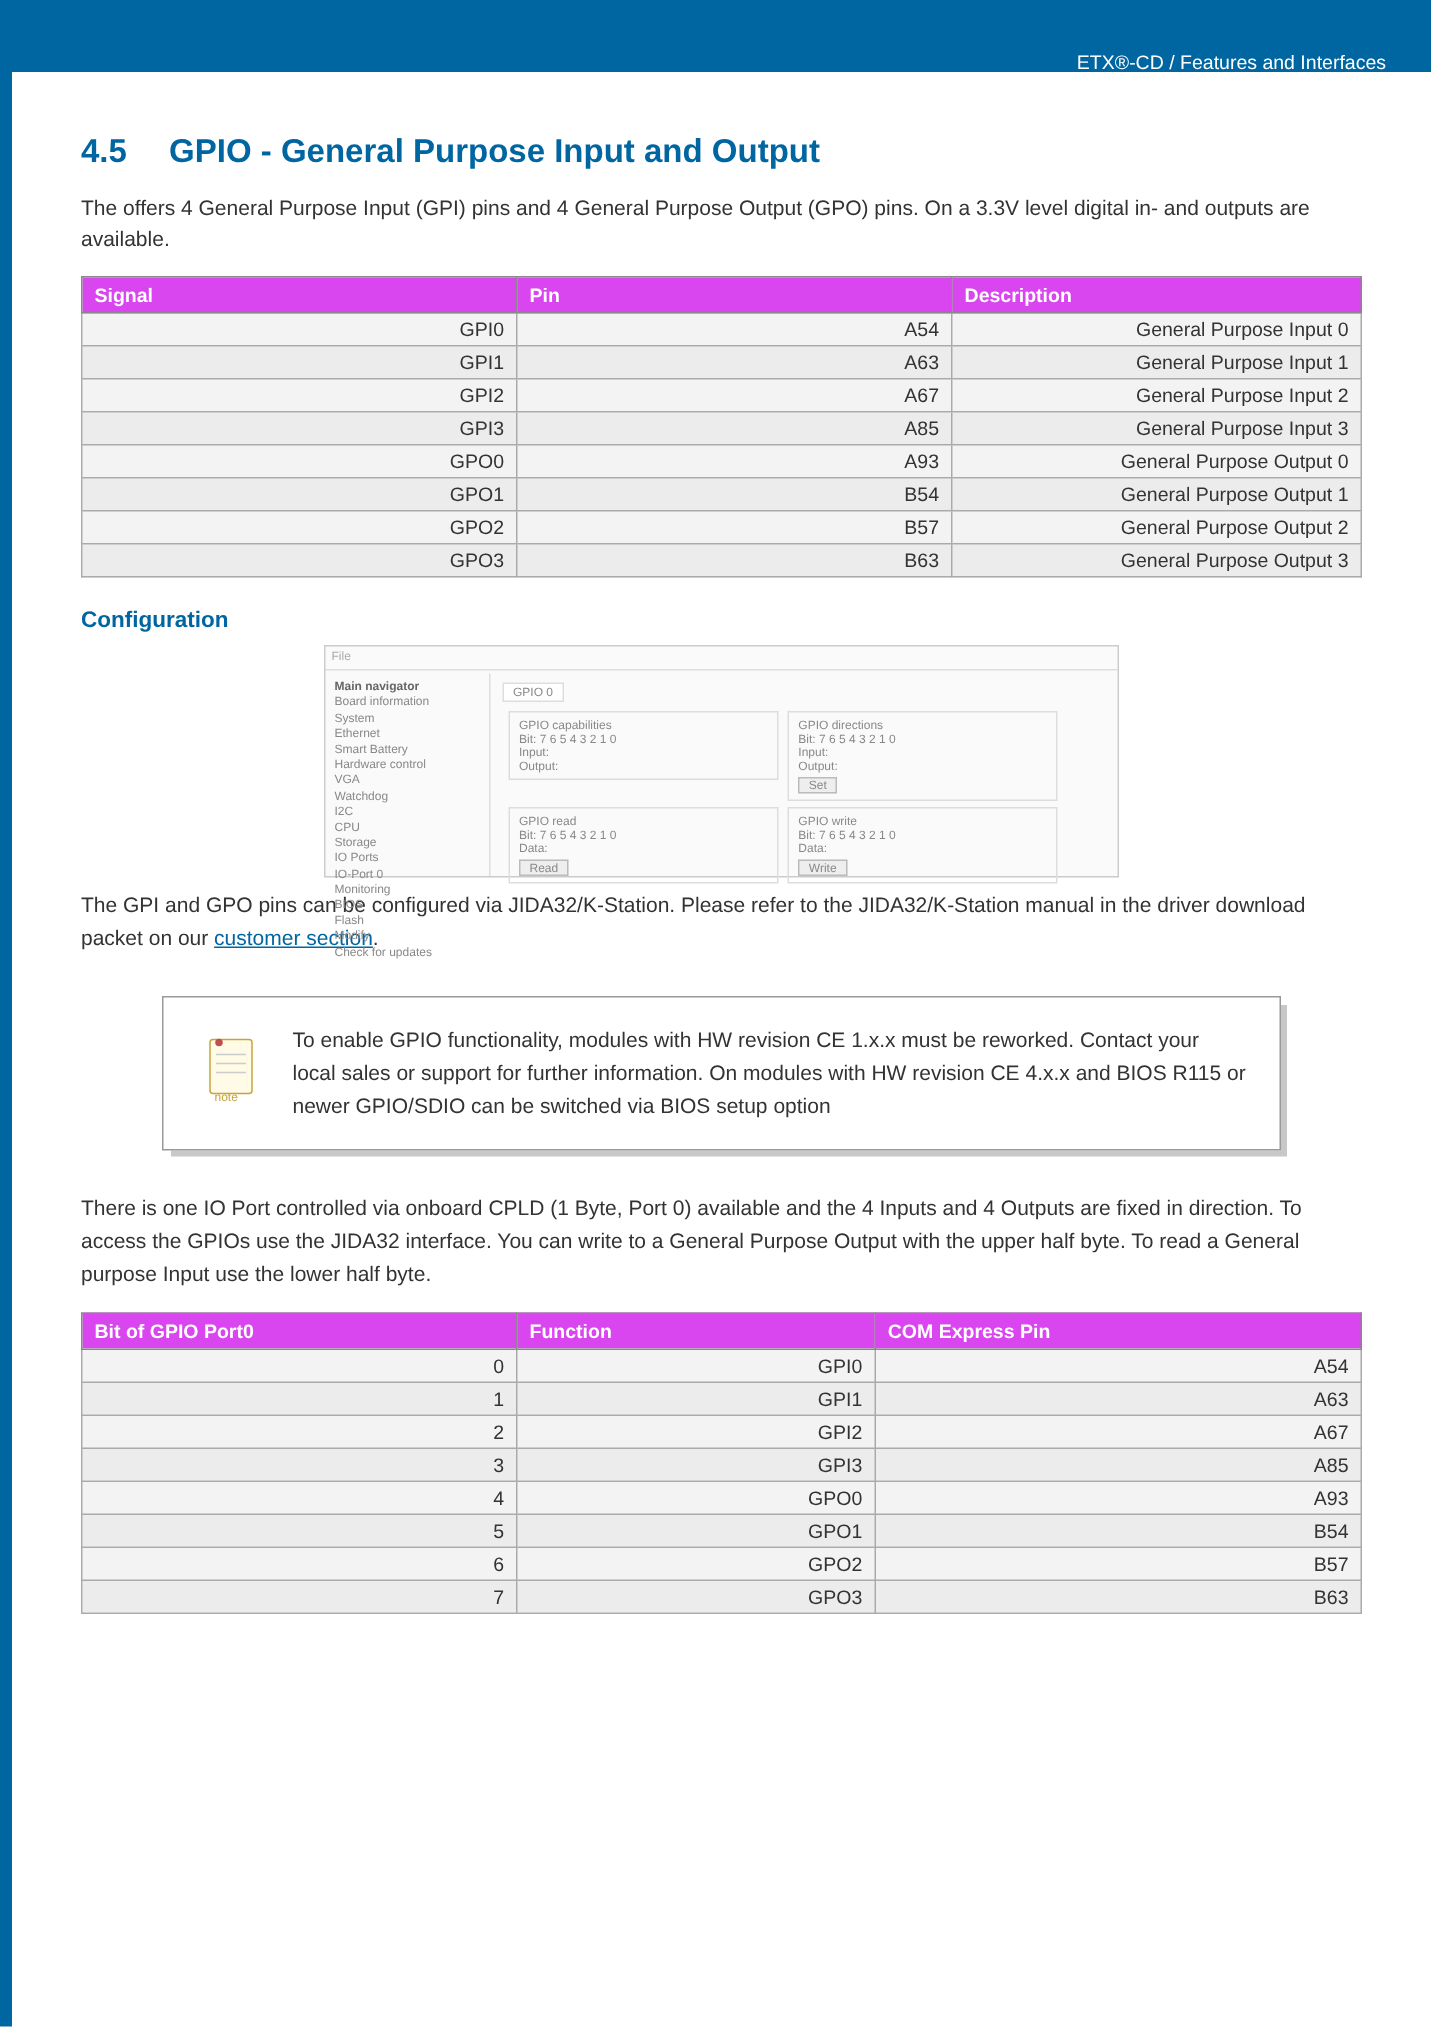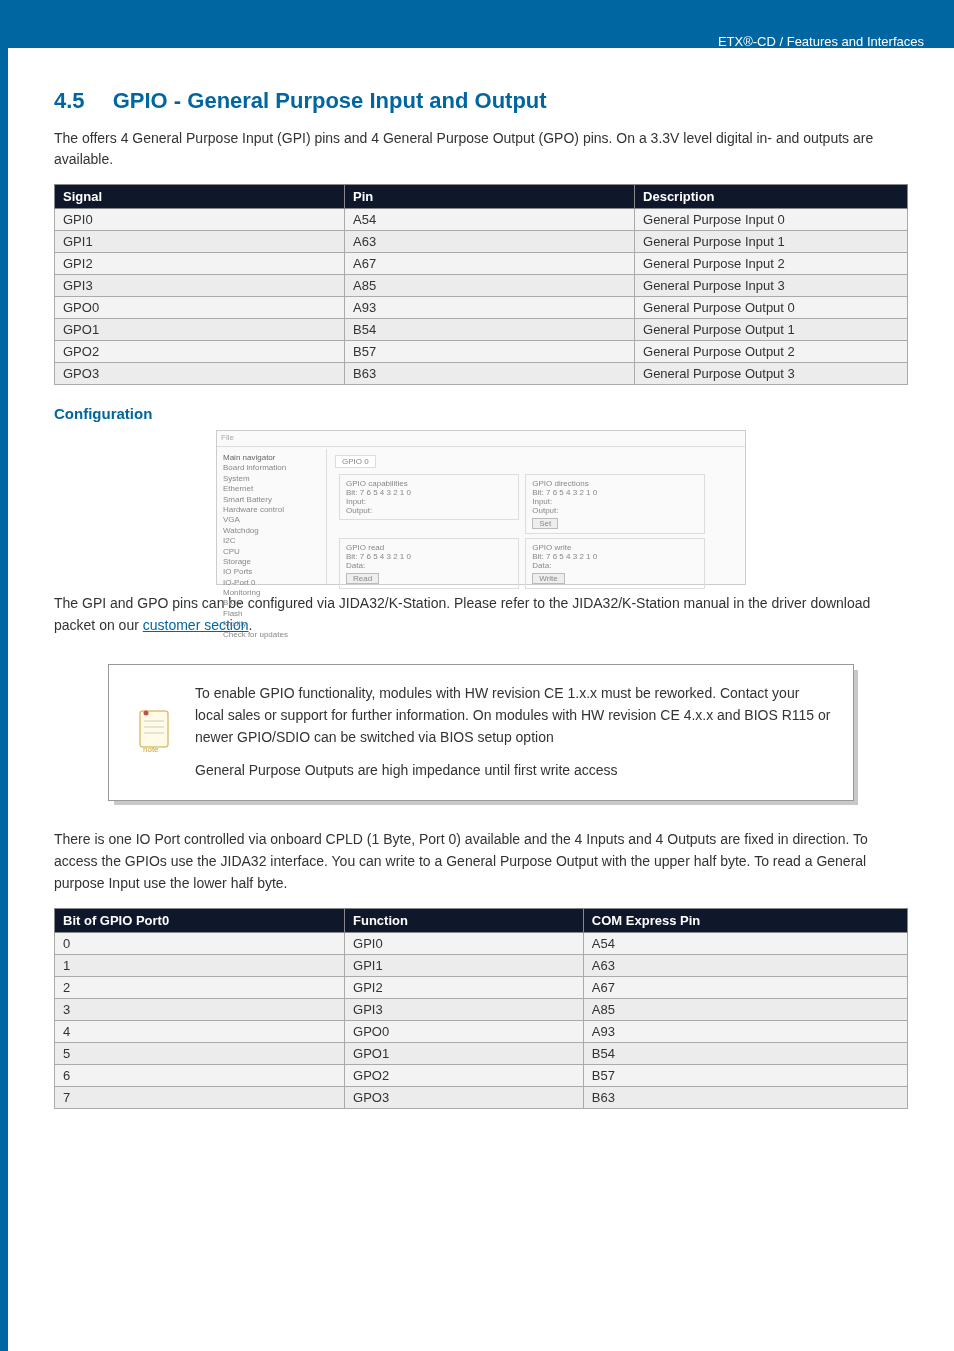--- a/index.html
+++ b/index.html
@@ -44,31 +44,32 @@
     line-height: 1.5;
     margin-bottom: 14px;
   }
   table.data {
     width: 100%;
     border-collapse: collapse;
     font-size: 13px;
     margin-bottom: 20px;
   }
   table.data th {
-    background: #0f172a;
+    background: #d946ef;
     color: #fff;
     text-align: left;
     padding: 4px 8px;
     font-weight: bold;
     border: 1px solid #888;
   }
   table.data td {
     border: 1px solid #aaa;
     padding: 3px 8px;
     background: #f3f3f3;
+    text-align: right;
   }
   table.data tr:nth-child(even) td { background: #ececec; }
   h2.sub {
     color: #0066a1;
     font-size: 15px;
     font-weight: bold;
     margin: 14px 0 8px 0;
   }
   .config-img {
     display: block;
@@ -237,21 +238,21 @@
         </tbody>
     </table>
 
     <h2 class="sub">Configuration</h2>
 
     <div class="config-img">
       <div class="topbar">
         <span>File</span>
       </div>
       <div class="sidebar">
-        <div style="color:#666;">Main navigator</div>
+        <div style="color:#666;font-weight:bold;">Main navigator</div>
         <div id="treebox">
             <div>Board information</div>
             <div>System</div>
             <div>Ethernet</div>
             <div>Smart Battery</div>
             <div>Hardware control</div>
             <div>VGA</div>
             <div>Watchdog</div>
             <div>I2C</div>
             <div>CPU</div>
@@ -311,21 +312,20 @@
             <rect x="6" y="2" width="28" height="36" rx="2" fill="#fffbe6" stroke="#c9a43a" stroke-width="1"></rect>
             <circle cx="12" cy="4" r="2.5" fill="#c05050"></circle>
             <line x1="10" y1="12" x2="30" y2="12" stroke="#ccc"></line>
             <line x1="10" y1="18" x2="30" y2="18" stroke="#ccc"></line>
             <line x1="10" y1="24" x2="30" y2="24" stroke="#ccc"></line>
             <text x="9" y="43" font-size="8" fill="#c9a43a" font-family="Arial">note</text>
           </svg>
         </div>
         <div class="note-text">
           <p>To enable GPIO functionality, modules with HW revision CE 1.x.x must be reworked. Contact your local sales or support for further information. On modules with HW revision CE 4.x.x and BIOS R115 or newer GPIO/SDIO can be switched via BIOS setup option</p>
-          <p>General Purpose Outputs are high impedance until first write access</p>
         </div>
       </div>
     </div>
 
     <p class="para">There is one IO Port controlled via onboard CPLD (1 Byte, Port 0) available and the 4 Inputs and 4 Outputs are fixed in direction. To access the GPIOs use the JIDA32 interface. You can write to a General Purpose Output with the upper half byte. To read a General purpose Input use the lower half byte.</p>
 
     <table class="data t2">
       <thead>
         <tr>
           <th>Bit of GPIO Port0</th>

